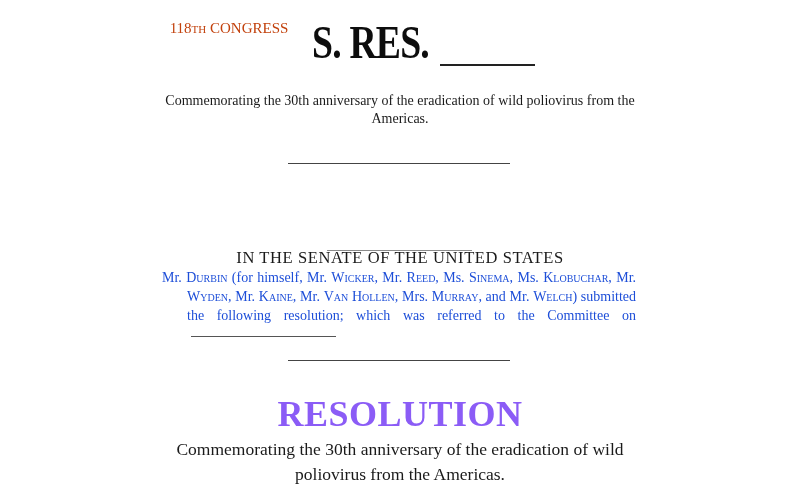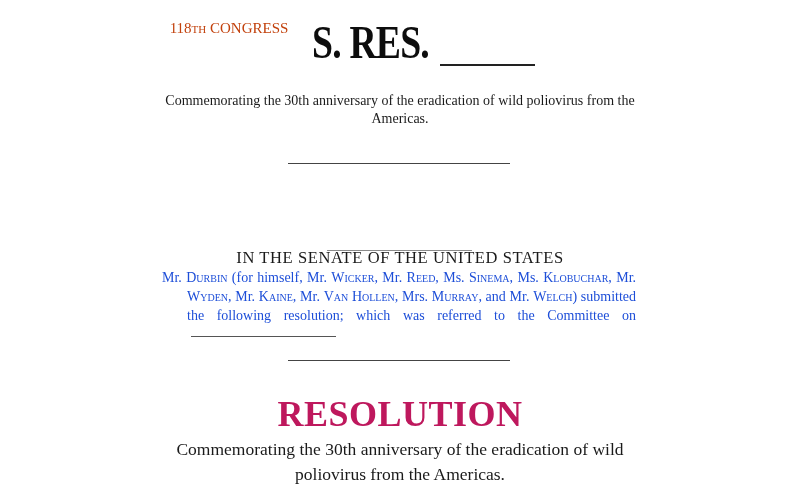--- a/index.html
+++ b/index.html
@@ -111,21 +111,21 @@
     .resolution {
       left: 150px;
       top: 394px;
       width: 500px;
       text-align: center;
       font-family: "Liberation Serif", serif;
       font-weight: bold;
       font-size: 36px;
       line-height: 40px;
       letter-spacing: 0.5px;
-      color: #be185d;
+      color: #8b5cf6;
     }
     .bottom-title {
       left: 150px;
       top: 437px;
       width: 500px;
       text-align: center;
       font-family: "Liberation Serif", serif;
       font-size: 17.5px;
       line-height: 25px;
       color: #1a1a1a;

